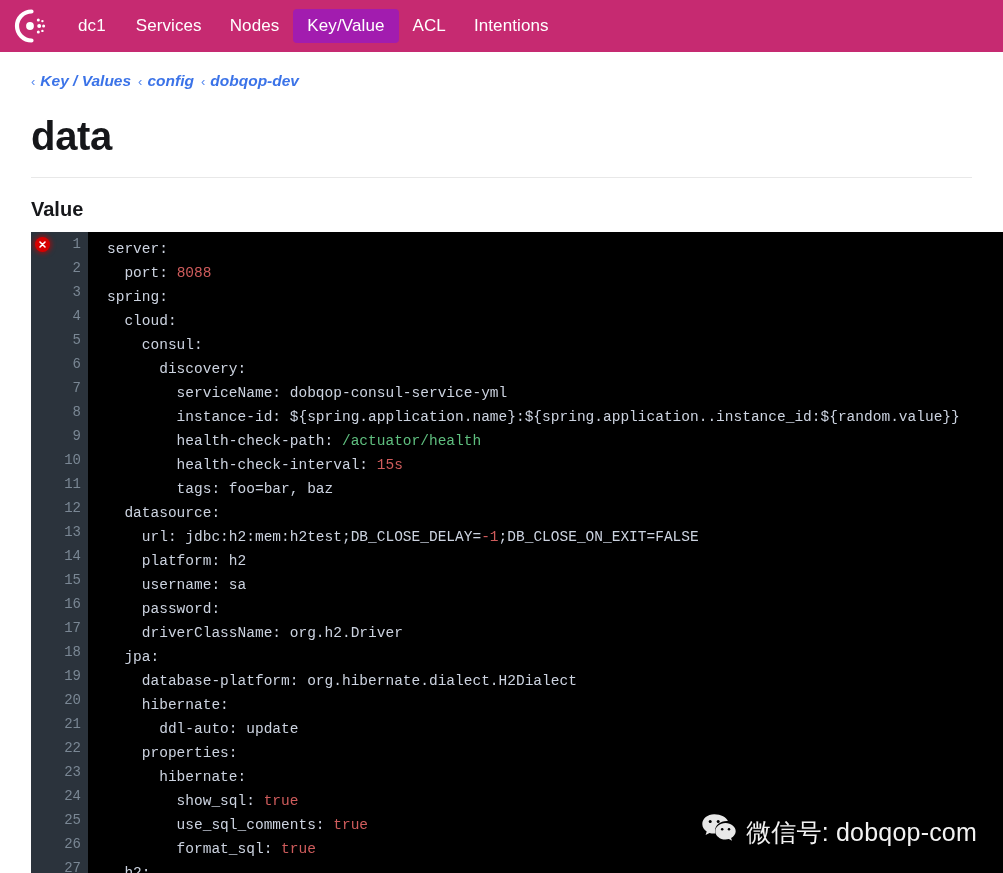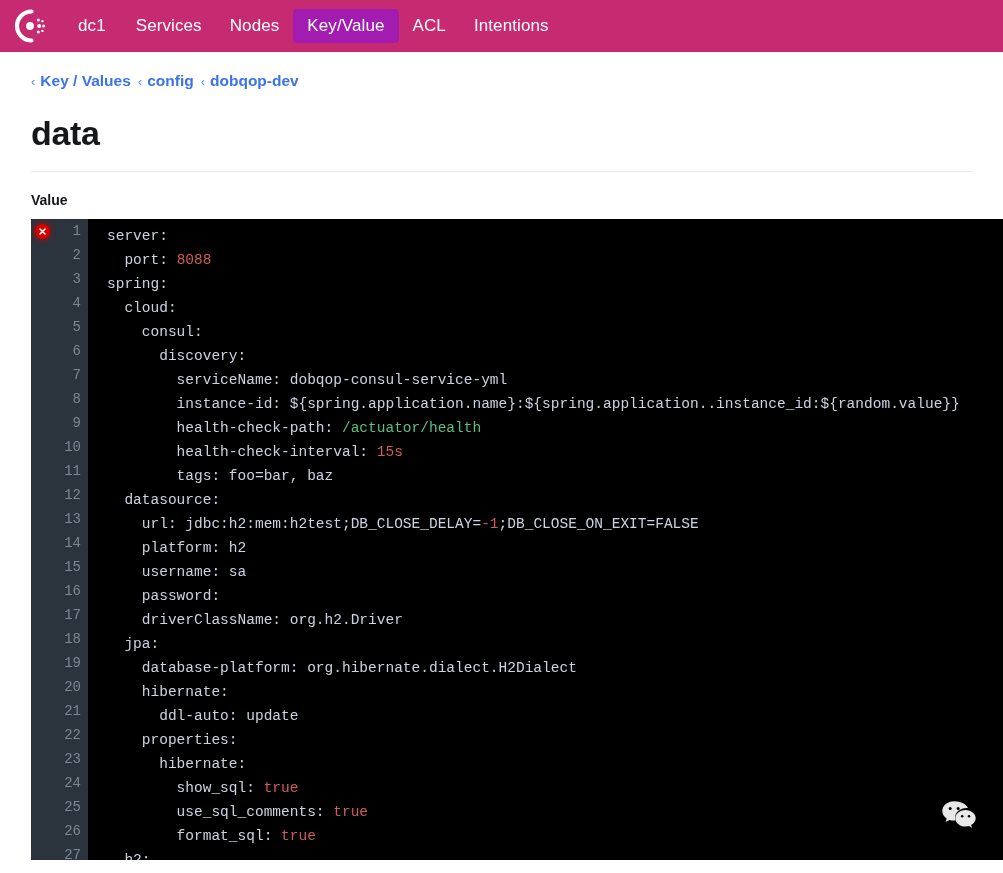--- a/index.html
+++ b/index.html
@@ -67,39 +67,40 @@
     font-size: 13px;
     font-weight: normal;
     margin: 0 5px 0 0;
     display: inline-block;
   }
   .crumb {
     color: #3b73e8;
     cursor: pointer;
     margin-right: 7px;
     font-weight: bold;
+    font-style: italic;
   }
   .crumb.last { margin-right: 16px; }
 
   
   .page-title {
-    font-size: 34px;
+    font-size: 40px;
     font-weight: bold;
     color: #16171a;
     padding: 24px 0 0 31px;
     letter-spacing: -0.3px;
   }
   .title-rule {
     margin: 18px 31px 0 31px;
     border-bottom: 1px solid #e8e8e8;
   }
 
   
   .value-label {
-    font-size: 14px;
+    font-size: 20px;
     font-weight: bold;
     color: #16171a;
     padding: 20px 0 0 31px;
   }
 
   
   .editor {
     position: relative;
     margin: 11px 0 0 31px;
     width: 972px;
@@ -318,14 +319,15 @@
     <span>
       <svg width="36" height="30" viewBox="0 0 36 30" aria-hidden="true">
         <path d="M13.2 1.2C6.6 1.2 1.3 5.6 1.3 11c0 3 1.7 5.7 4.4 7.5l-1.1 3.4 3.9-2c1.4.4 2.9.7 4.7.7.4 0 .8 0 1.2-.1-.3-.9-.4-1.8-.4-2.7 0-5.4 5.2-9.8 11.7-9.8.4 0 .8 0 1.2.1C25.6 4.4 20 1.2 13.2 1.2z" fill="#e8e8e8"></path>
         <circle cx="9.2" cy="8.4" r="1.5" fill="#000000"></circle>
         <circle cx="17.2" cy="8.4" r="1.5" fill="#000000"></circle>
         <path d="M34.7 18.2c0-4.6-4.6-8.3-10.2-8.3s-10.2 3.7-10.2 8.3 4.6 8.3 10.2 8.3c1.2 0 2.3-.2 3.4-.5l3.1 1.7-.9-2.8c2.8-1.5 4.6-4 4.6-6.7z" fill="#e8e8e8"></path>
         <circle cx="21.2" cy="16.2" r="1.25" fill="#000000"></circle>
         <circle cx="28.0" cy="16.2" r="1.25" fill="#000000"></circle>
       </svg>
     </span>
+    <span class="wm-text">微信号: dobqop-com</span>
   </div>
 </div>
 
 </body></html>

